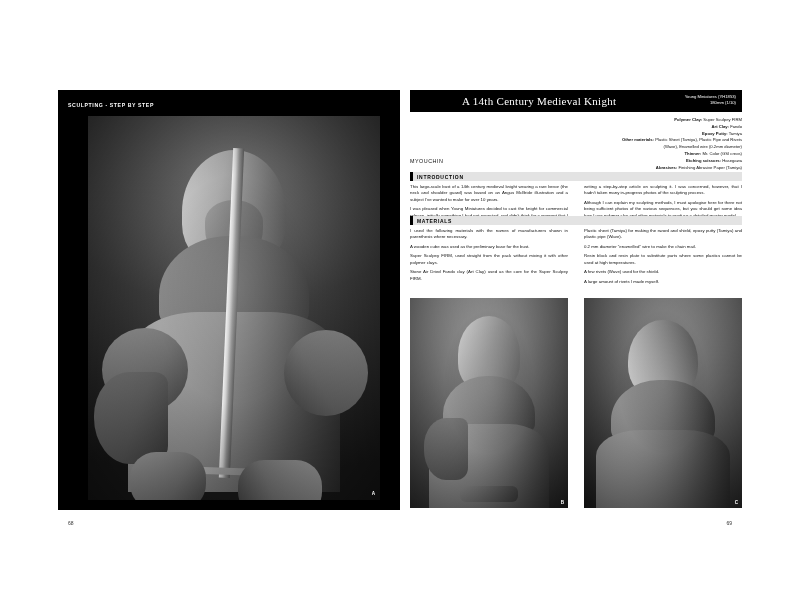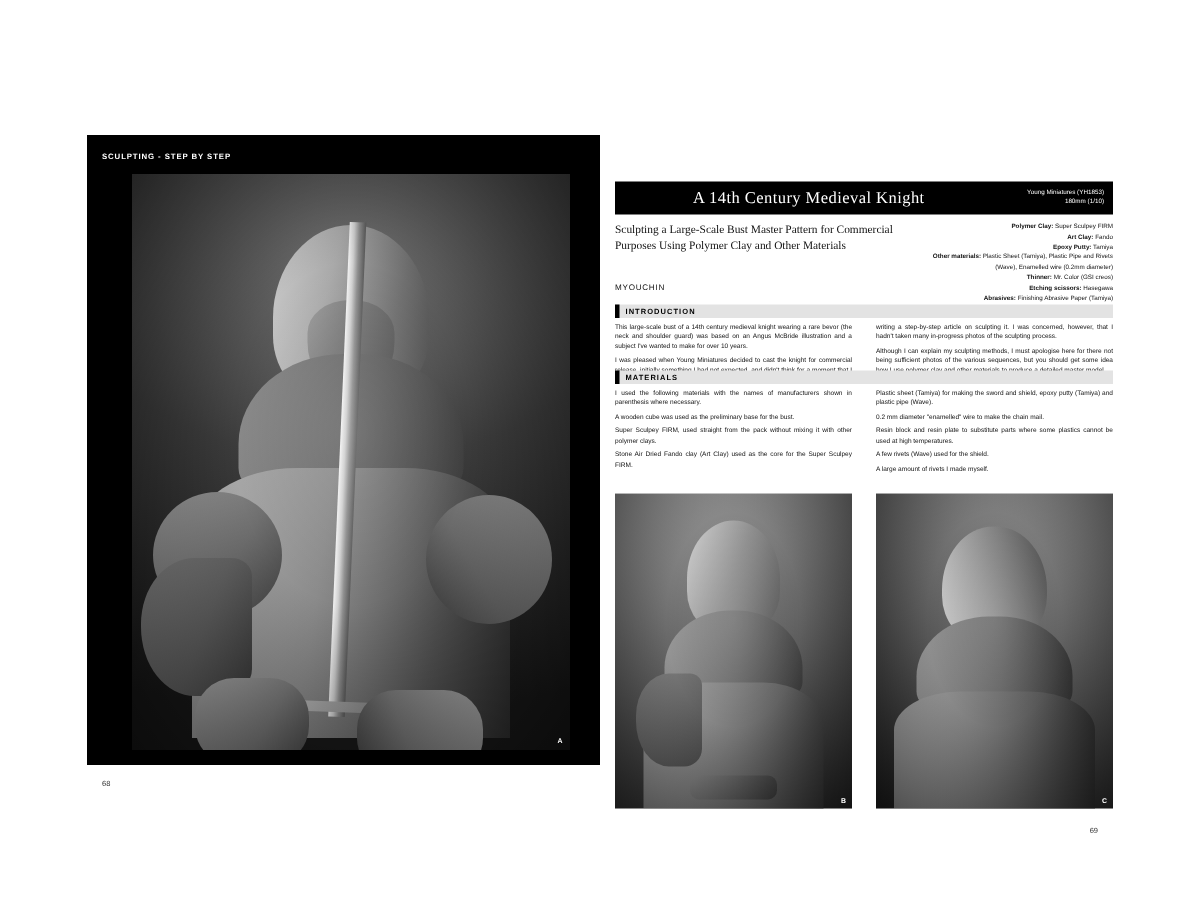--- a/index.html
+++ b/index.html
@@ -163,21 +163,20 @@
     color: #333;
   }
 
   
   .page-right {
     position: relative;
     width: 342px;
     height: 440px;
     background: #ffffff;
     box-sizing: border-box;
-    margin-top: 31px;
   }
   .title-bar {
     position: absolute;
     left: 10px; top: 0;
     width: 332px; height: 22px;
     background: #000000;
     color: #ffffff;
   }
   .title-main {
     position: absolute;
@@ -352,21 +351,20 @@
     <div class="page-right">
 
       <div class="title-bar">
         <div class="title-main">A 14th Century Medieval Knight</div>
         <div class="title-meta">
           <div>Young Miniatures (YH1853)</div>
           <div>180mm (1/10)</div>
         </div>
       </div>
 
-      <div class="subtitle">Sculpting a Large-Scale Bust Master Pattern for Commercial Purposes Using Polymer Clay and Other Materials</div>
       <div class="byline">MYOUCHIN</div>
 
       <div class="specs">
         <div><b>Polymer Clay:</b> <span>Super Sculpey FIRM</span></div>
         <div><b>Art Clay:</b> <span>Fando</span></div>
         <div><b>Epoxy Putty:</b> <span>Tamiya</span></div>
         <div><b>Other materials:</b> <span>Plastic Sheet (Tamiya), Plastic Pipe and Rivets (Wave), Enamelled wire (0.2mm diameter)</span></div>
         <div><b>Thinner:</b> <span>Mr. Color (GSI creos)</span></div>
         <div><b>Etching scissors:</b> <span>Hasegawa</span></div>
         <div><b>Abrasives:</b> <span>Finishing Abrasive Paper (Tamiya)</span></div>

